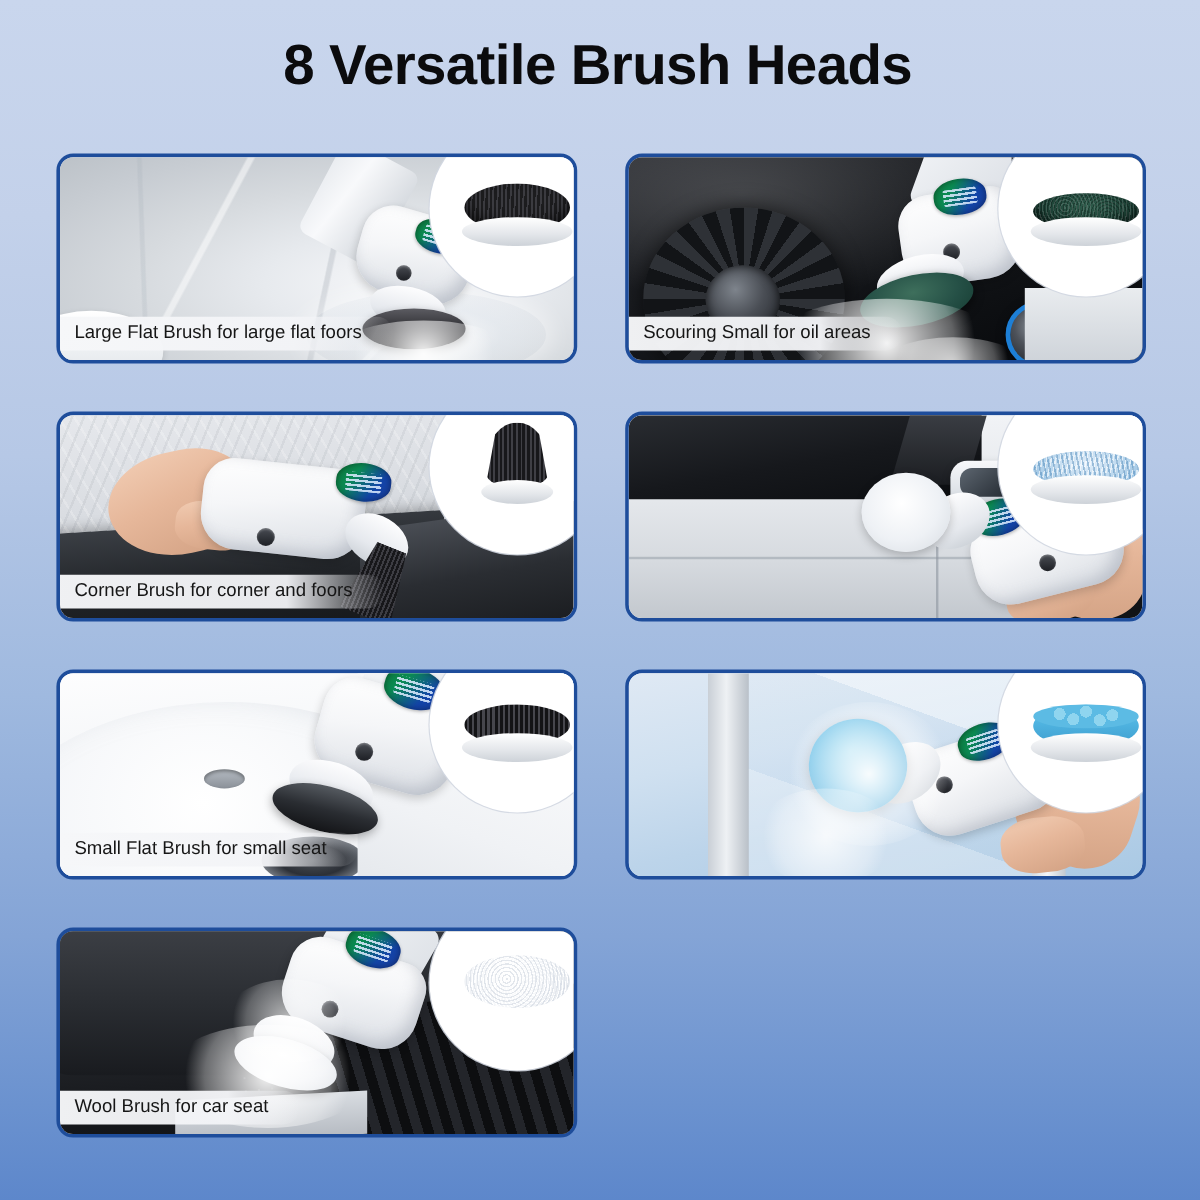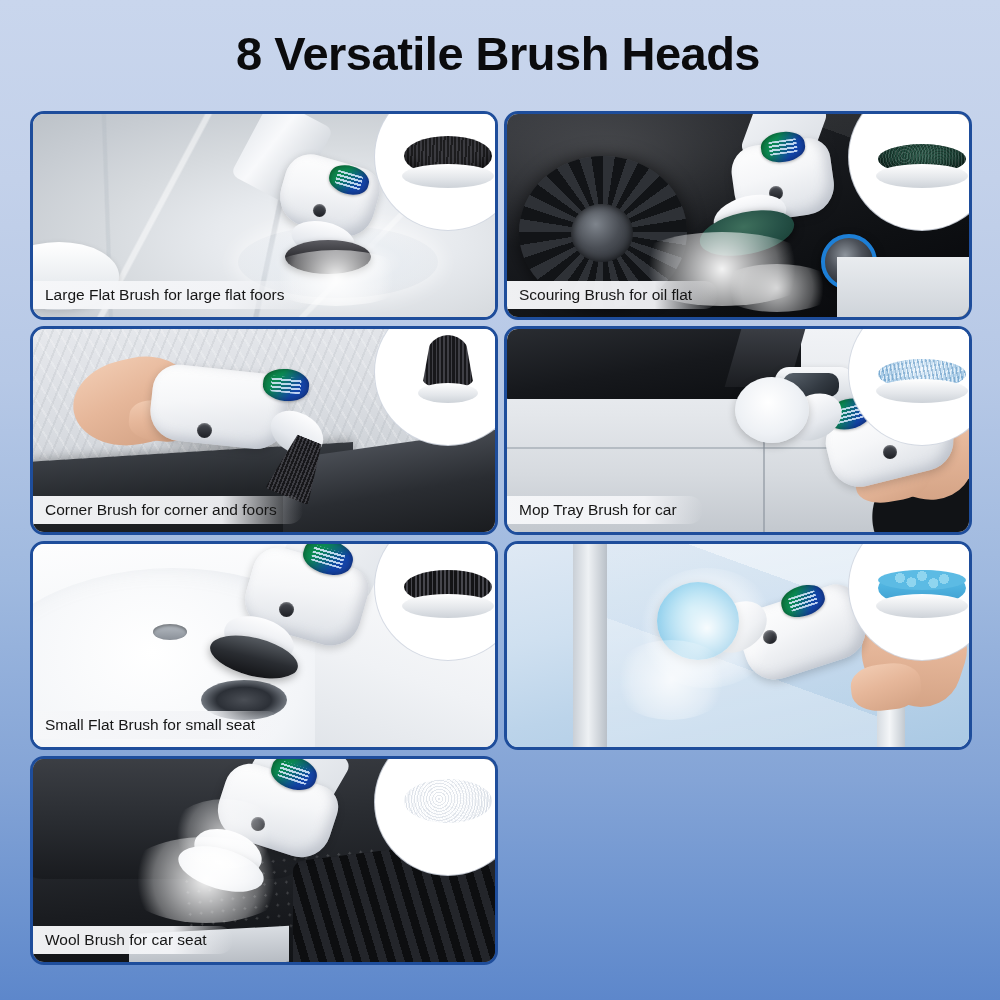--- a/index.html
+++ b/index.html
@@ -45,21 +45,21 @@
     width: 946px;
     height: 866px;
     display: grid;
     grid-template-columns: 474px 474px;
     grid-template-rows: 215px 215px 215px 215px;
     gap: 0px;
   }
 
   .panel {
     position: relative;
-    margin: 3px;
+    margin: 20px;
     border: 3px solid #1e4d9b;
     border-radius: 14px;
     overflow: hidden;
     background: #f2f4f8;
   }
 
   .panel-scene {
     position: absolute;
     inset: 0;
     overflow: hidden;
@@ -351,21 +351,21 @@
            transform:rotate(-16deg);letter-spacing:1px;font-family:'Liberation Sans',sans-serif;">&nbsp;</div>
     </div>
 
     <div class="inset tl">
       <div class="head">
         <div class="disc pad-green"></div>
         <div class="base"></div>
       </div>
     </div>
 
-    <div class="caption">Scouring Brush for oil flat</div>
+    <div class="caption">Scouring Small for oil areas</div>
   </div>
 
   <div class="panel">
     <div class="panel-scene" style="background:linear-gradient(175deg,#e6e8ec 0%,#dadde2 40%,#cfd3d8 62%,#c6cad0 100%);">
 
       <div style="position:absolute;left:0;top:0;right:0;height:130px;opacity:.5;background:
            repeating-linear-gradient(112deg, rgba(160,166,174,.35) 0 2px, transparent 2px 9px),
            repeating-linear-gradient(58deg, rgba(255,255,255,.45) 0 2px, transparent 2px 11px);"></div>
 
       <div style="position:absolute;left:-10px;bottom:-12px;width:330px;height:92px;
@@ -442,21 +442,20 @@
       </div>
     </div>
 
     <div class="inset tl">
       <div class="head">
         <div class="disc pad-blue-fiber"></div>
         <div class="base"></div>
       </div>
     </div>
 
-    <div class="caption">Mop Tray Brush for car</div>
   </div>
 
   <div class="panel">
     <div class="panel-scene" style="background:linear-gradient(175deg,#fdfdfe 0%,#f4f6f8 40%,#e8ebef 70%,#dce0e5 100%);">
 
       <div style="position:absolute;left:-70px;top:24px;width:420px;height:280px;border-radius:50%;
            background:radial-gradient(ellipse at 45% 30%,#ffffff 0%,#f3f5f8 48%,#e0e4e9 78%,#ccd1d7 100%);
            box-shadow:inset -10px -14px 30px rgba(170,178,188,.45);"></div>
 
       <div style="position:absolute;left:120px;top:80px;width:34px;height:16px;border-radius:50%;

